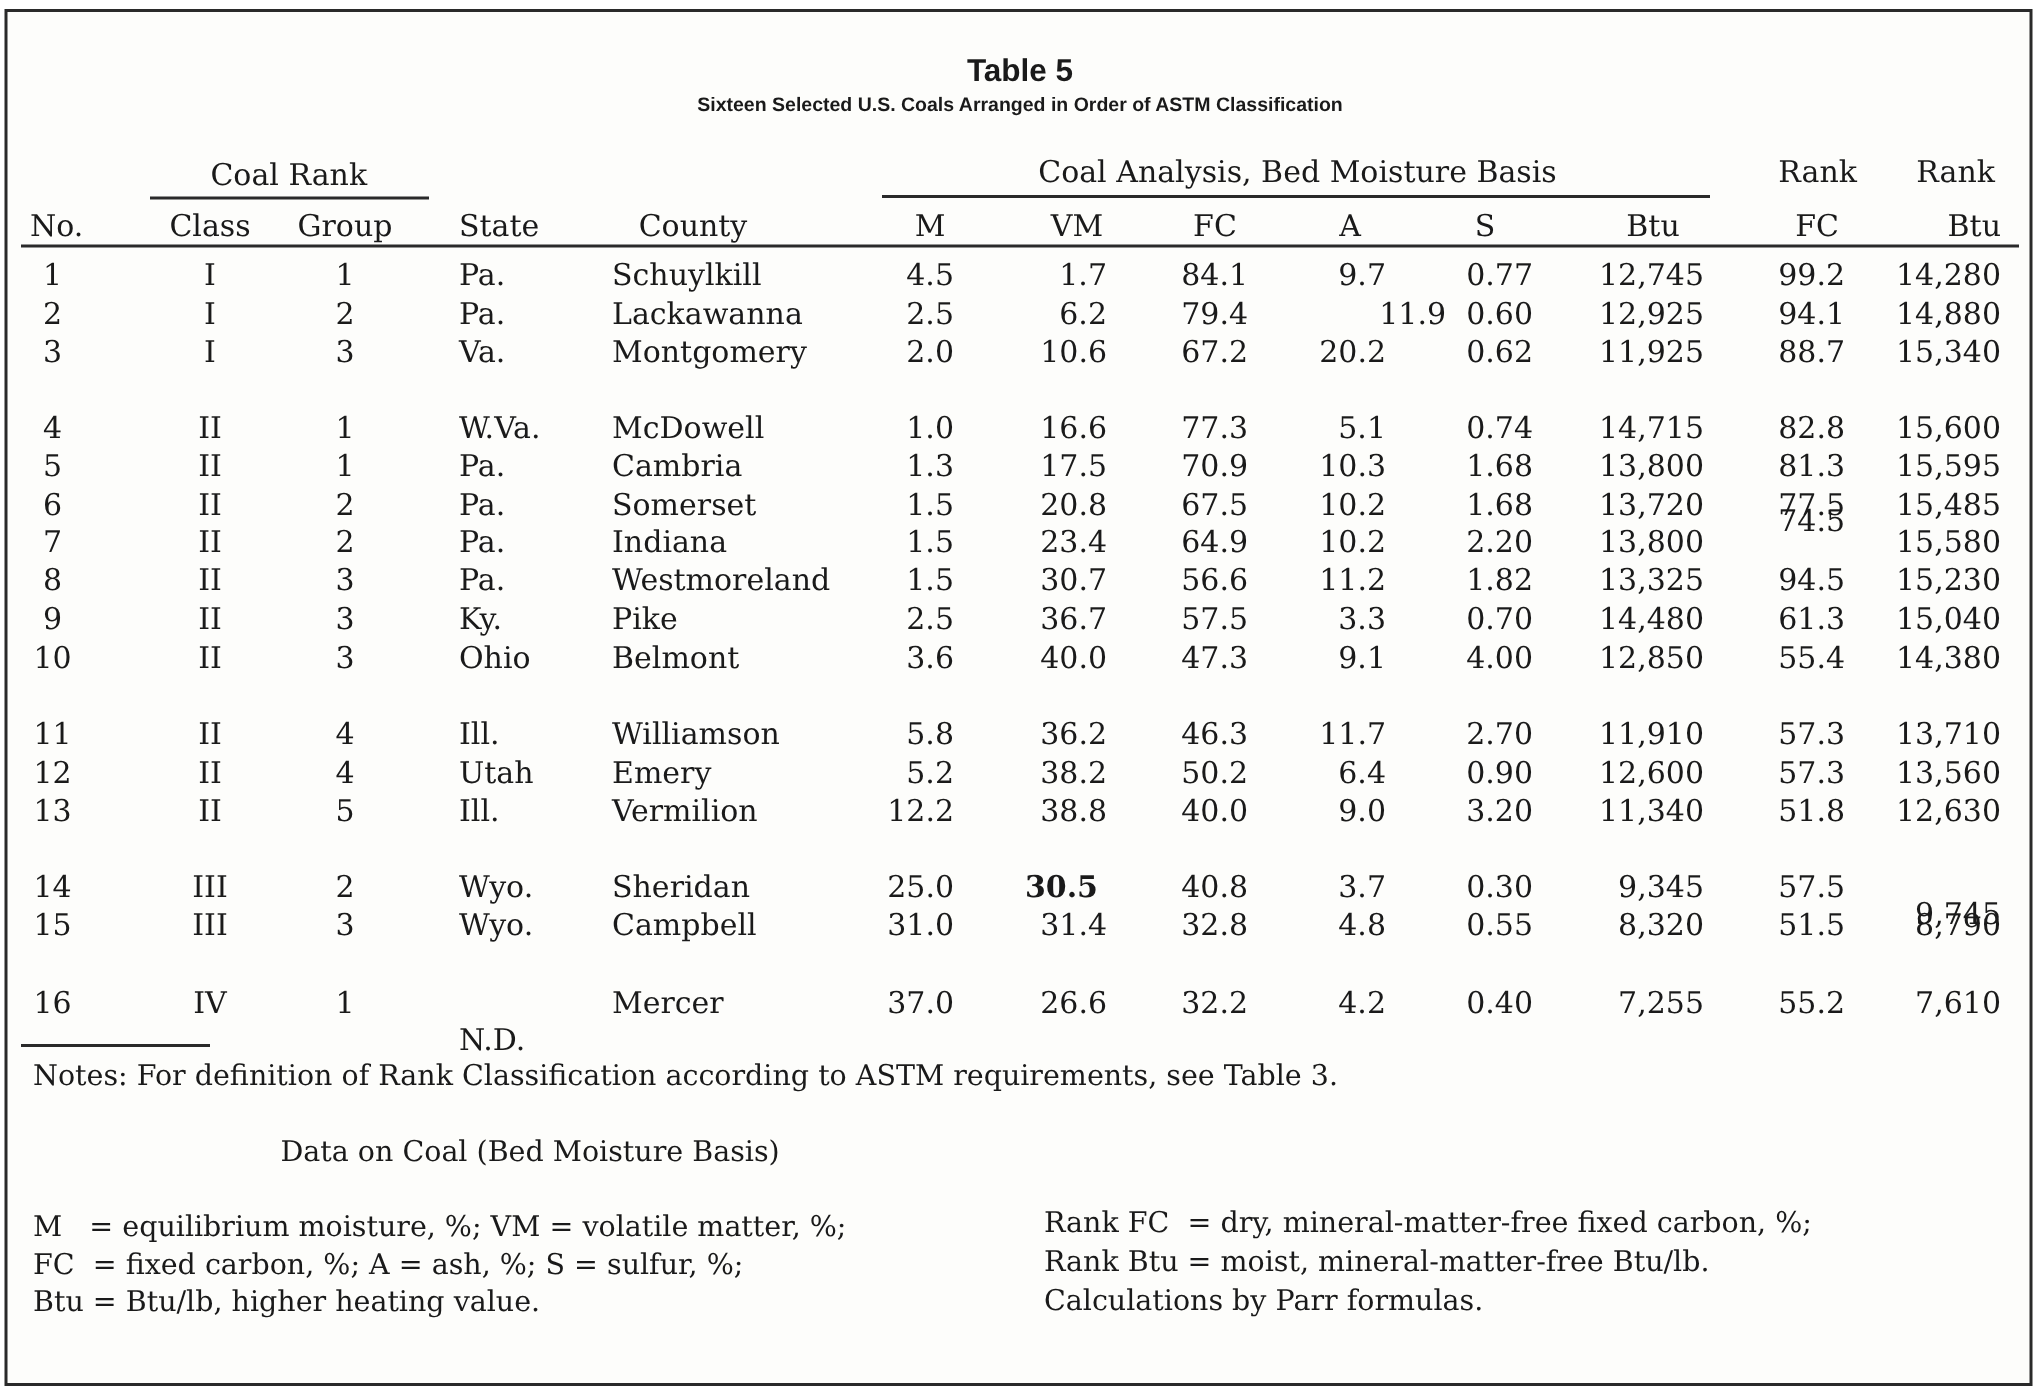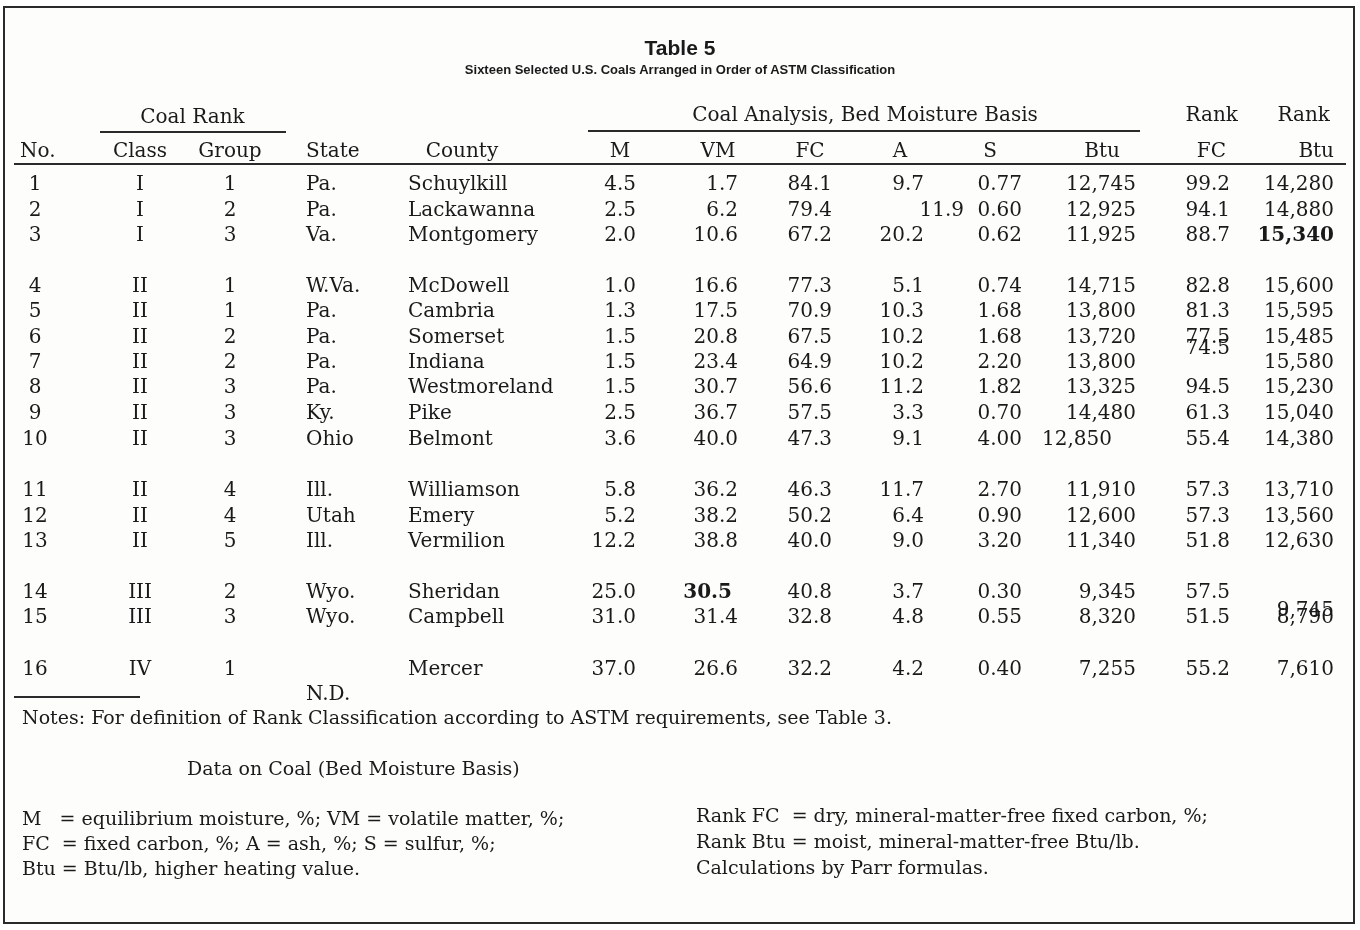--- a/index.html
+++ b/index.html
@@ -87,21 +87,21 @@
       <div class="cell c" style="left: 200px; width: 60px; top: 222px;">3</div>
       <div class="cell l" style="left: 306px; width: 90px; top: 222px;">Va.</div>
       <div class="cell l" style="left: 408px; width: 170px; top: 222px;">Montgomery</div>
       <div class="cell r" style="left: 570px; width: 66px; top: 222px;">2.0</div>
       <div class="cell r" style="left: 670px; width: 68px; top: 222px;">10.6</div>
       <div class="cell r" style="left: 770px; width: 62px; top: 222px;">67.2</div>
       <div class="cell r" style="left: 860px; width: 64px; top: 222px;">20.2</div>
       <div class="cell r" style="left: 950px; width: 72px; top: 222px;">0.62</div>
       <div class="cell r" style="left: 1040px; width: 96px; top: 222px;">11,925</div>
       <div class="cell r" style="left: 1160px; width: 70px; top: 222px;">88.7</div>
-      <div class="cell r" style="left: 1250px; width: 84px; top: 222px; font-weight: bold;">15,340</div>
+      <div class="cell r" style="left: 1250px; width: 84px; top: 222px;">15,340</div>
     </div>
     <div>
       <div class="cell c" style="left: 14px; width: 42px; top: 273px;">4</div>
       <div class="cell c" style="left: 110px; width: 60px; top: 273px;">II</div>
       <div class="cell c" style="left: 200px; width: 60px; top: 273px;">1</div>
       <div class="cell l" style="left: 306px; width: 90px; top: 273px;">W.Va.</div>
       <div class="cell l" style="left: 408px; width: 170px; top: 273px;">McDowell</div>
       <div class="cell r" style="left: 570px; width: 66px; top: 273px;">1.0</div>
       <div class="cell r" style="left: 670px; width: 68px; top: 273px;">16.6</div>
       <div class="cell r" style="left: 770px; width: 62px; top: 273px;">77.3</div>
@@ -190,21 +190,21 @@
       <div class="cell c" style="left: 14px; width: 42px; top: 426px;">10</div>
       <div class="cell c" style="left: 110px; width: 60px; top: 426px;">II</div>
       <div class="cell c" style="left: 200px; width: 60px; top: 426px;">3</div>
       <div class="cell l" style="left: 306px; width: 90px; top: 426px;">Ohio</div>
       <div class="cell l" style="left: 408px; width: 170px; top: 426px;">Belmont</div>
       <div class="cell r" style="left: 570px; width: 66px; top: 426px;">3.6</div>
       <div class="cell r" style="left: 670px; width: 68px; top: 426px;">40.0</div>
       <div class="cell r" style="left: 770px; width: 62px; top: 426px;">47.3</div>
       <div class="cell r" style="left: 860px; width: 64px; top: 426px;">9.1</div>
       <div class="cell r" style="left: 950px; width: 72px; top: 426px;">4.00</div>
-      <div class="cell r" style="left: 1016px; width: 96px; top: 426px; text-align: right;">12,850</div>
+      <div class="cell r" style="left: 1040px; width: 96px; top: 426px; text-align: right;">12,850</div>
       <div class="cell r" style="left: 1160px; width: 70px; top: 426px;">55.4</div>
       <div class="cell r" style="left: 1250px; width: 84px; top: 426px;">14,380</div>
     </div>
     <div>
       <div class="cell c" style="left: 14px; width: 42px; top: 477px;">11</div>
       <div class="cell c" style="left: 110px; width: 60px; top: 477px;">II</div>
       <div class="cell c" style="left: 200px; width: 60px; top: 477px;">4</div>
       <div class="cell l" style="left: 306px; width: 90px; top: 477px;">Ill.</div>
       <div class="cell l" style="left: 408px; width: 170px; top: 477px;">Williamson</div>
       <div class="cell r" style="left: 570px; width: 66px; top: 477px;">5.8</div>

